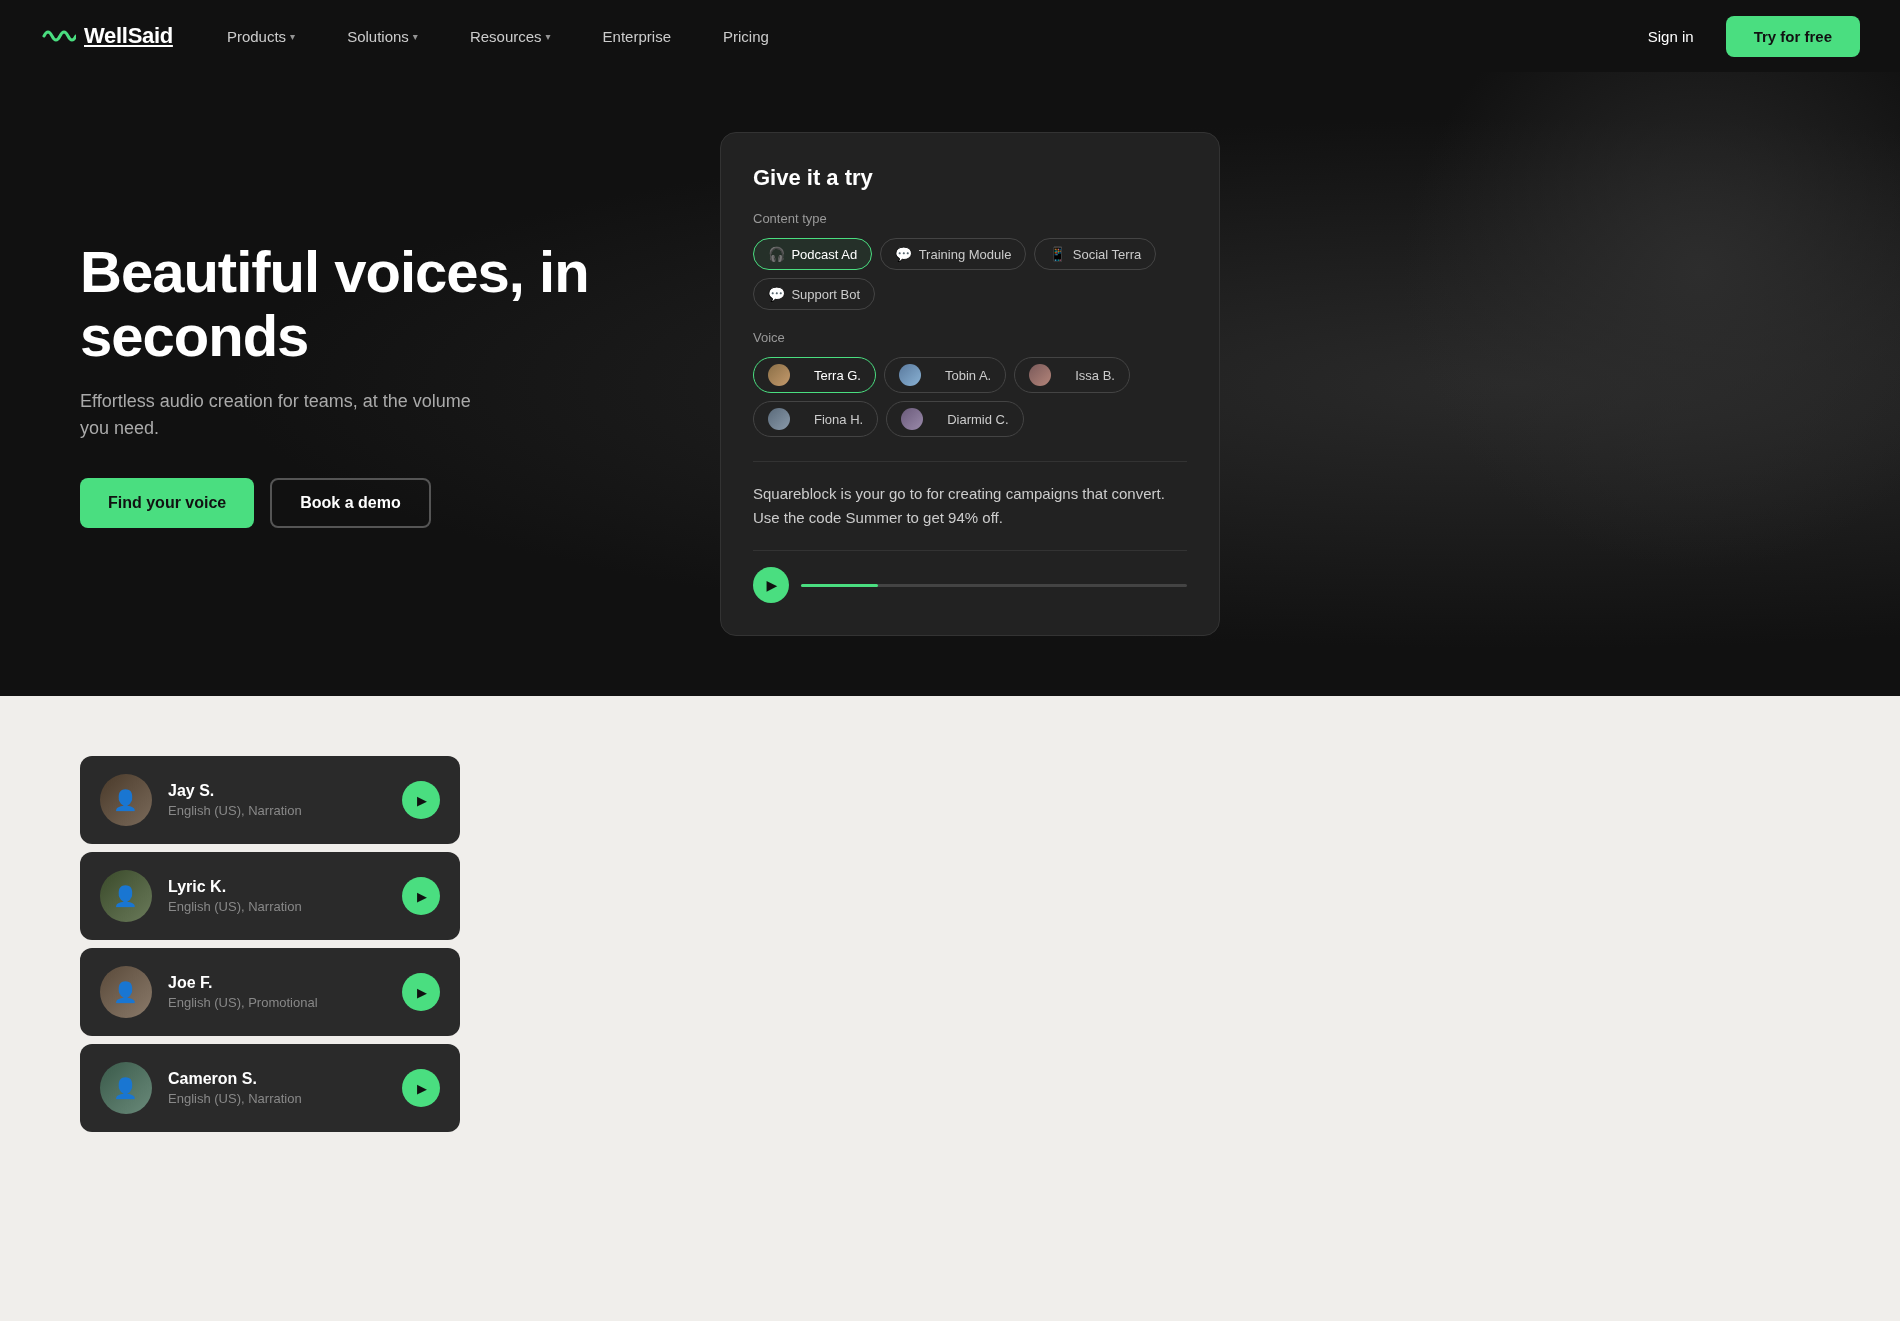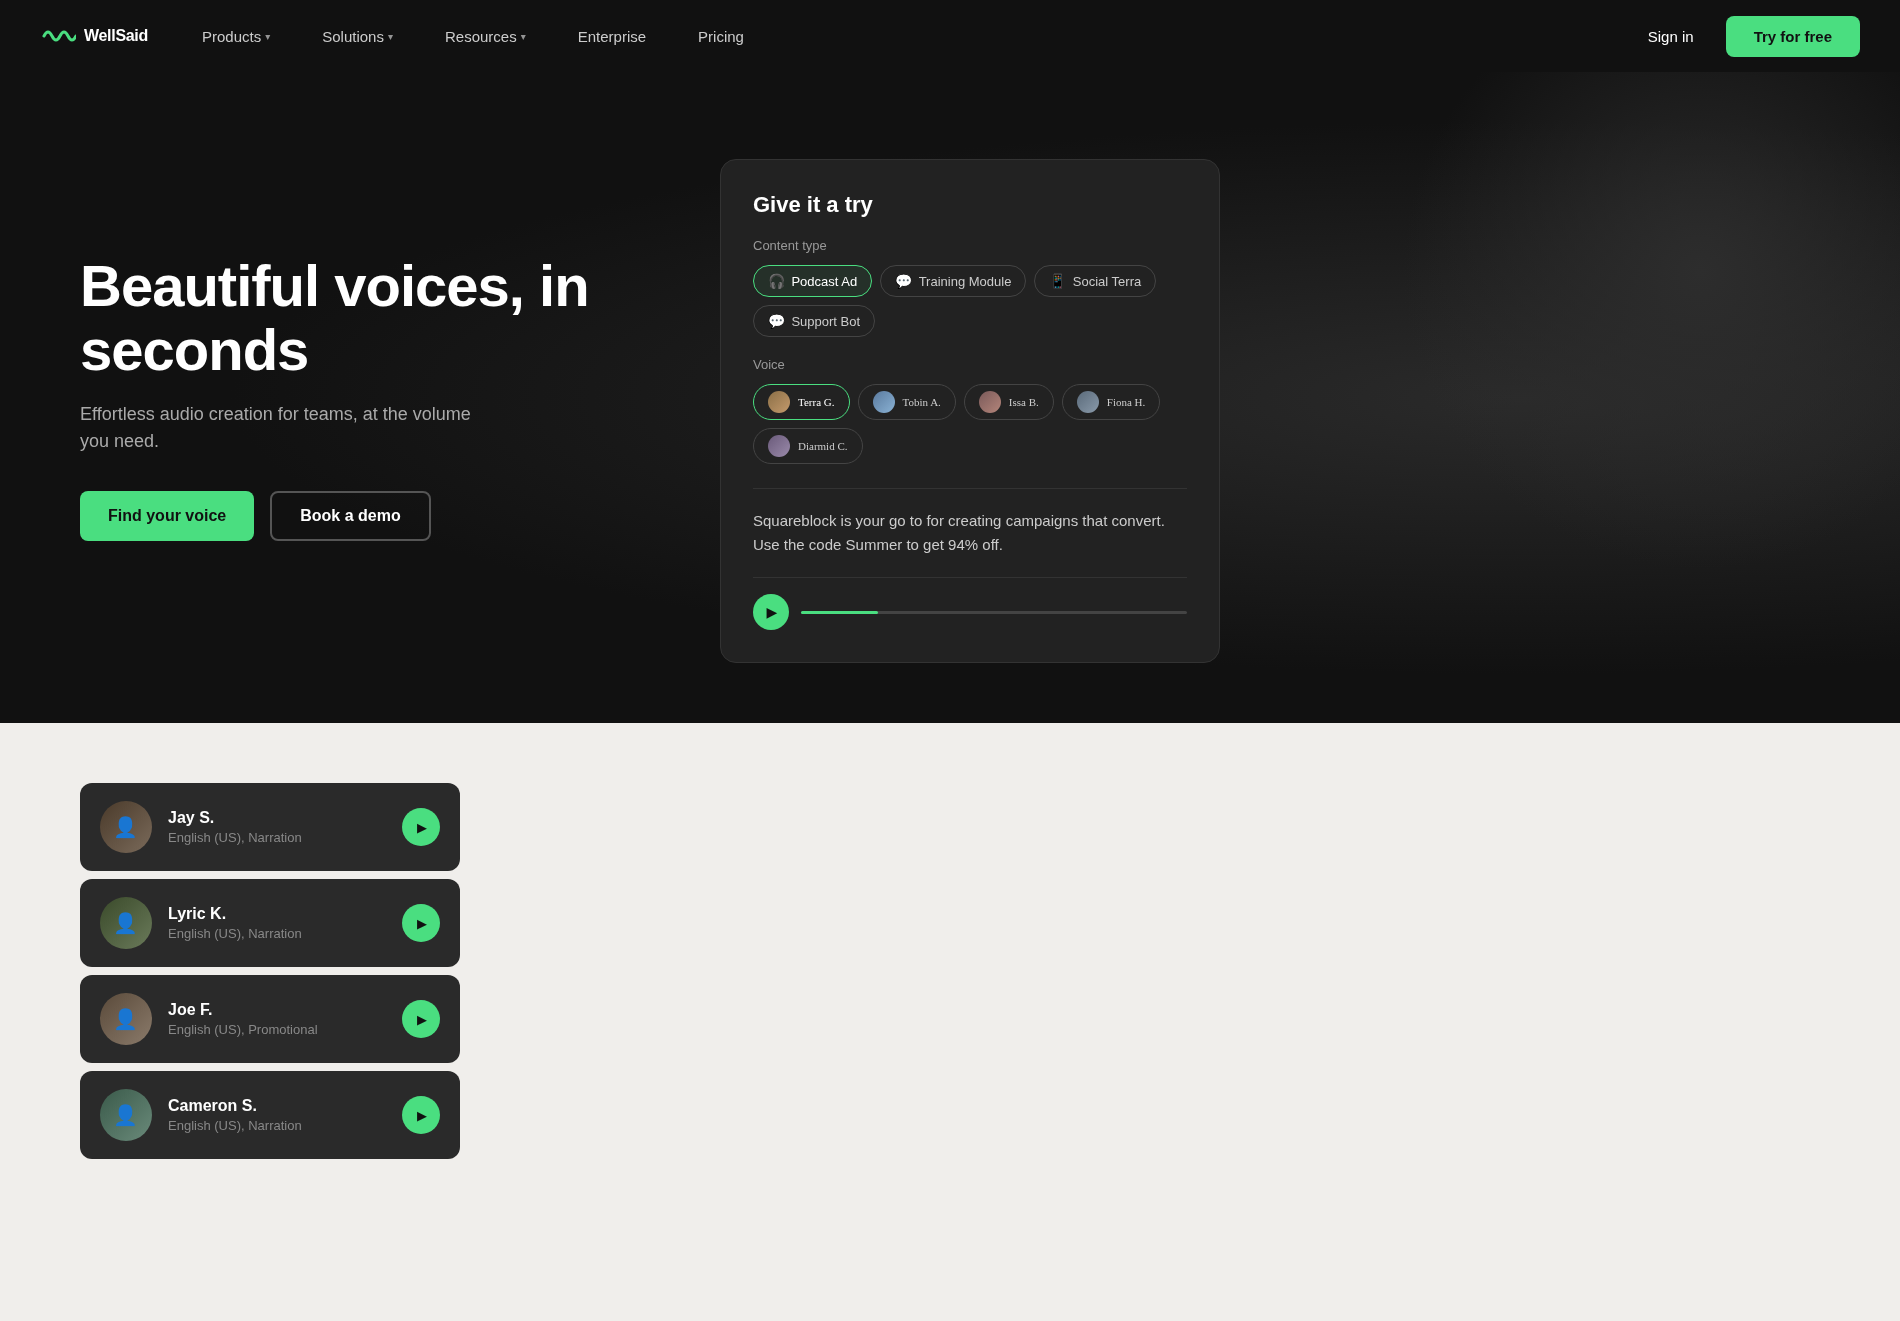--- a/index.html
+++ b/index.html
@@ -21,23 +21,24 @@
       align-items: center;
       gap: 8px;
       margin-right: 40px;
     }
     .nav-logo-icon {
       width: 36px;
       height: 24px;
     }
     .nav-logo-text {
       color: #fff;
-      font-size: 16px;
+      font-size: 22px;
       font-weight: 600;
       letter-spacing: -0.3px;
+      text-decoration: underline;
     }
     .nav-links {
       display: flex;
       align-items: flex-end;
       gap: 24px;
       flex: 1;
     }
     .nav-link {
       color: #ccc;
       font-size: 15px;
@@ -141,21 +142,20 @@
     
     .hero-right {
       flex: 0 0 500px;
       margin-left: 80px;
     }
     .demo-card {
       background: #222;
       border-radius: 16px;
       padding: 32px;
       border: 1px solid #333;
-      margin-top: 27px;
     }
     .demo-card-title {
       color: #fff;
       font-size: 22px;
       font-weight: 700;
       margin-bottom: 20px;
     }
     .demo-section-label {
       color: #999;
       font-size: 13px;
@@ -190,29 +190,28 @@
     .pill-icon { font-size: 14px; }
     .voice-pills {
       display: flex;
       gap: 8px;
       flex-wrap: wrap;
       margin-bottom: 24px;
     }
     .voice-pill {
       display: flex;
       align-items: center;
-      gap: 8px;
+      gap: 24px;
       padding: 6px 14px;
       border-radius: 999px;
       border: 1px solid #444;
       color: #ccc;
-      font-size: 11px;
+      font-size: 13px;
       cursor: pointer;
       background: transparent;
-      font-family: Liberation Serif, serif;
     }
     .voice-pill.active {
       border-color: #4ade80;
       color: #fff;
     }
     .voice-avatar {
       width: 22px;
       height: 22px;
       border-radius: 50%;
       overflow: hidden;

